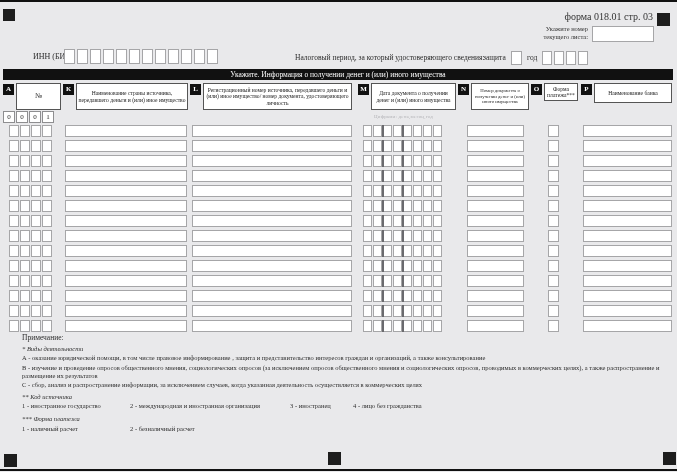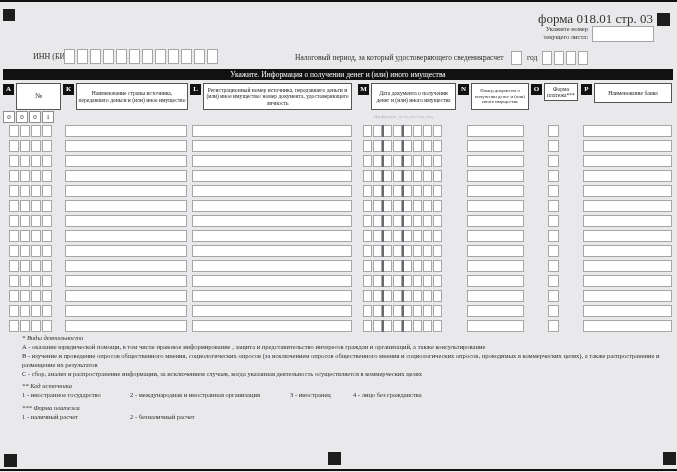--- a/index.html
+++ b/index.html
@@ -1,20 +1,20 @@
 <!DOCTYPE html>
 <html><head>
 <meta charset="utf-8">
 <style>
   * { margin:0; padding:0; box-sizing:border-box; }
   html,body { width:677px; height:472px; }
   body { font-family:"Liberation Serif", serif; background:#e9e9eb; position:relative; overflow:hidden; color:#2b2b2b; }
   .hline { position:absolute; left:0; width:677px; height:2px; background:#111; }
   .sq { position:absolute; width:13px; height:13px; background:#1d1d1d; }
-  .form-label { position:absolute; top:11px; right:24px; font-size:13px; color:#333; }
+  .form-label { position:absolute; top:11px; right:24px; font-size:10px; color:#333; }
   .sheet-note { position:absolute; top:25px; left:498px; width:90px; text-align:right; font-size:6.5px; line-height:8px; color:#333; }
   .sheet-input { position:absolute; top:26px; left:592px; width:62px; height:16px; background:#fff; border:1px solid #a6a6a8; }
   .inn-label { position:absolute; top:52px; left:33px; font-size:8px; }
   .cells { position:absolute; display:flex; gap:2px; }
   .cell { background:#fff; border:1px solid #a6a6a8; }
   .inn-cell { width:11px; height:15px; }
   .yr-cell { width:10px; height:14px; }
   .period-label { position:absolute; top:53px; left:295px; font-size:7.5px; }
   .q-label { position:absolute; top:53px; left:483px; font-size:7.5px; }
   .q-cell { position:absolute; top:51px; left:511px; width:11px; height:14px; }
@@ -63,21 +63,21 @@
     <div class="cell inn-cell"></div>
     <div class="cell inn-cell"></div>
     <div class="cell inn-cell"></div>
     <div class="cell inn-cell"></div>
     <div class="cell inn-cell"></div>
     <div class="cell inn-cell"></div>
     <div class="cell inn-cell"></div>
   </div>
 
 <div class="period-label">Налоговый период, за который удостоверяющего сведения:</div>
-<div class="q-label">расчет</div>
+<div class="q-label">защита</div>
 <div class="cell q-cell"></div>
 <div class="y-label">год</div>
 <div class="cells" id="year-cells" style="left:542px; top:51px;">
     <div class="cell yr-cell"></div>
     <div class="cell yr-cell"></div>
     <div class="cell yr-cell"></div>
     <div class="cell yr-cell"></div>
   </div>
 
 <div class="section-bar">Укажите. Информация о получении денег и (или) иного имущества</div>
@@ -395,20 +395,21 @@
       <div class="date-cell" style="left: 433px; width: 9px;"></div>
       <div class="date-div" style="left: 382px; width: 2px;"></div>
       <div class="date-div" style="left: 402px; width: 2px;"></div>
       <div class="field" style="left: 467px; width: 57px;"></div>
       <div class="date-cell" style="left: 548px; width: 11px;"></div>
       <div class="field" style="left: 583px; width: 89px;"></div>
     </div>
   </div>
 
 <div class="notes">
+  <div class="title">Примечание:</div>
   <div class="it">* Виды деятельности</div>
   <div class="note-line">А - оказание юридической помощи, в том числе правовое информирование , защита и представительство интересов граждан и организаций, а также консультирование</div>
   <div class="note-line">В - изучение и проведение опросов общественного мнения, социологических опросов (за исключением опросов общественного мнения и социологических опросов, проводимых в коммерческих целях), а также распространение и размещение их результатов</div>
   <div class="note-line">С - сбор, анализ и распространение информации, за исключением случаев, когда указанная деятельность осуществляется в коммерческих целях</div>
   <div class="it" style="margin-top:4px;">** Код источника</div>
   <div class="codes-row" style="margin-top:1px;">
     <span style="left:0">1 - иностранное государство</span>
     <span style="left:108px">2 - международная и иностранная организация</span>
     <span style="left:268px">3 - иностранец</span>
     <span style="left:331px">4 - лицо без гражданства</span>

